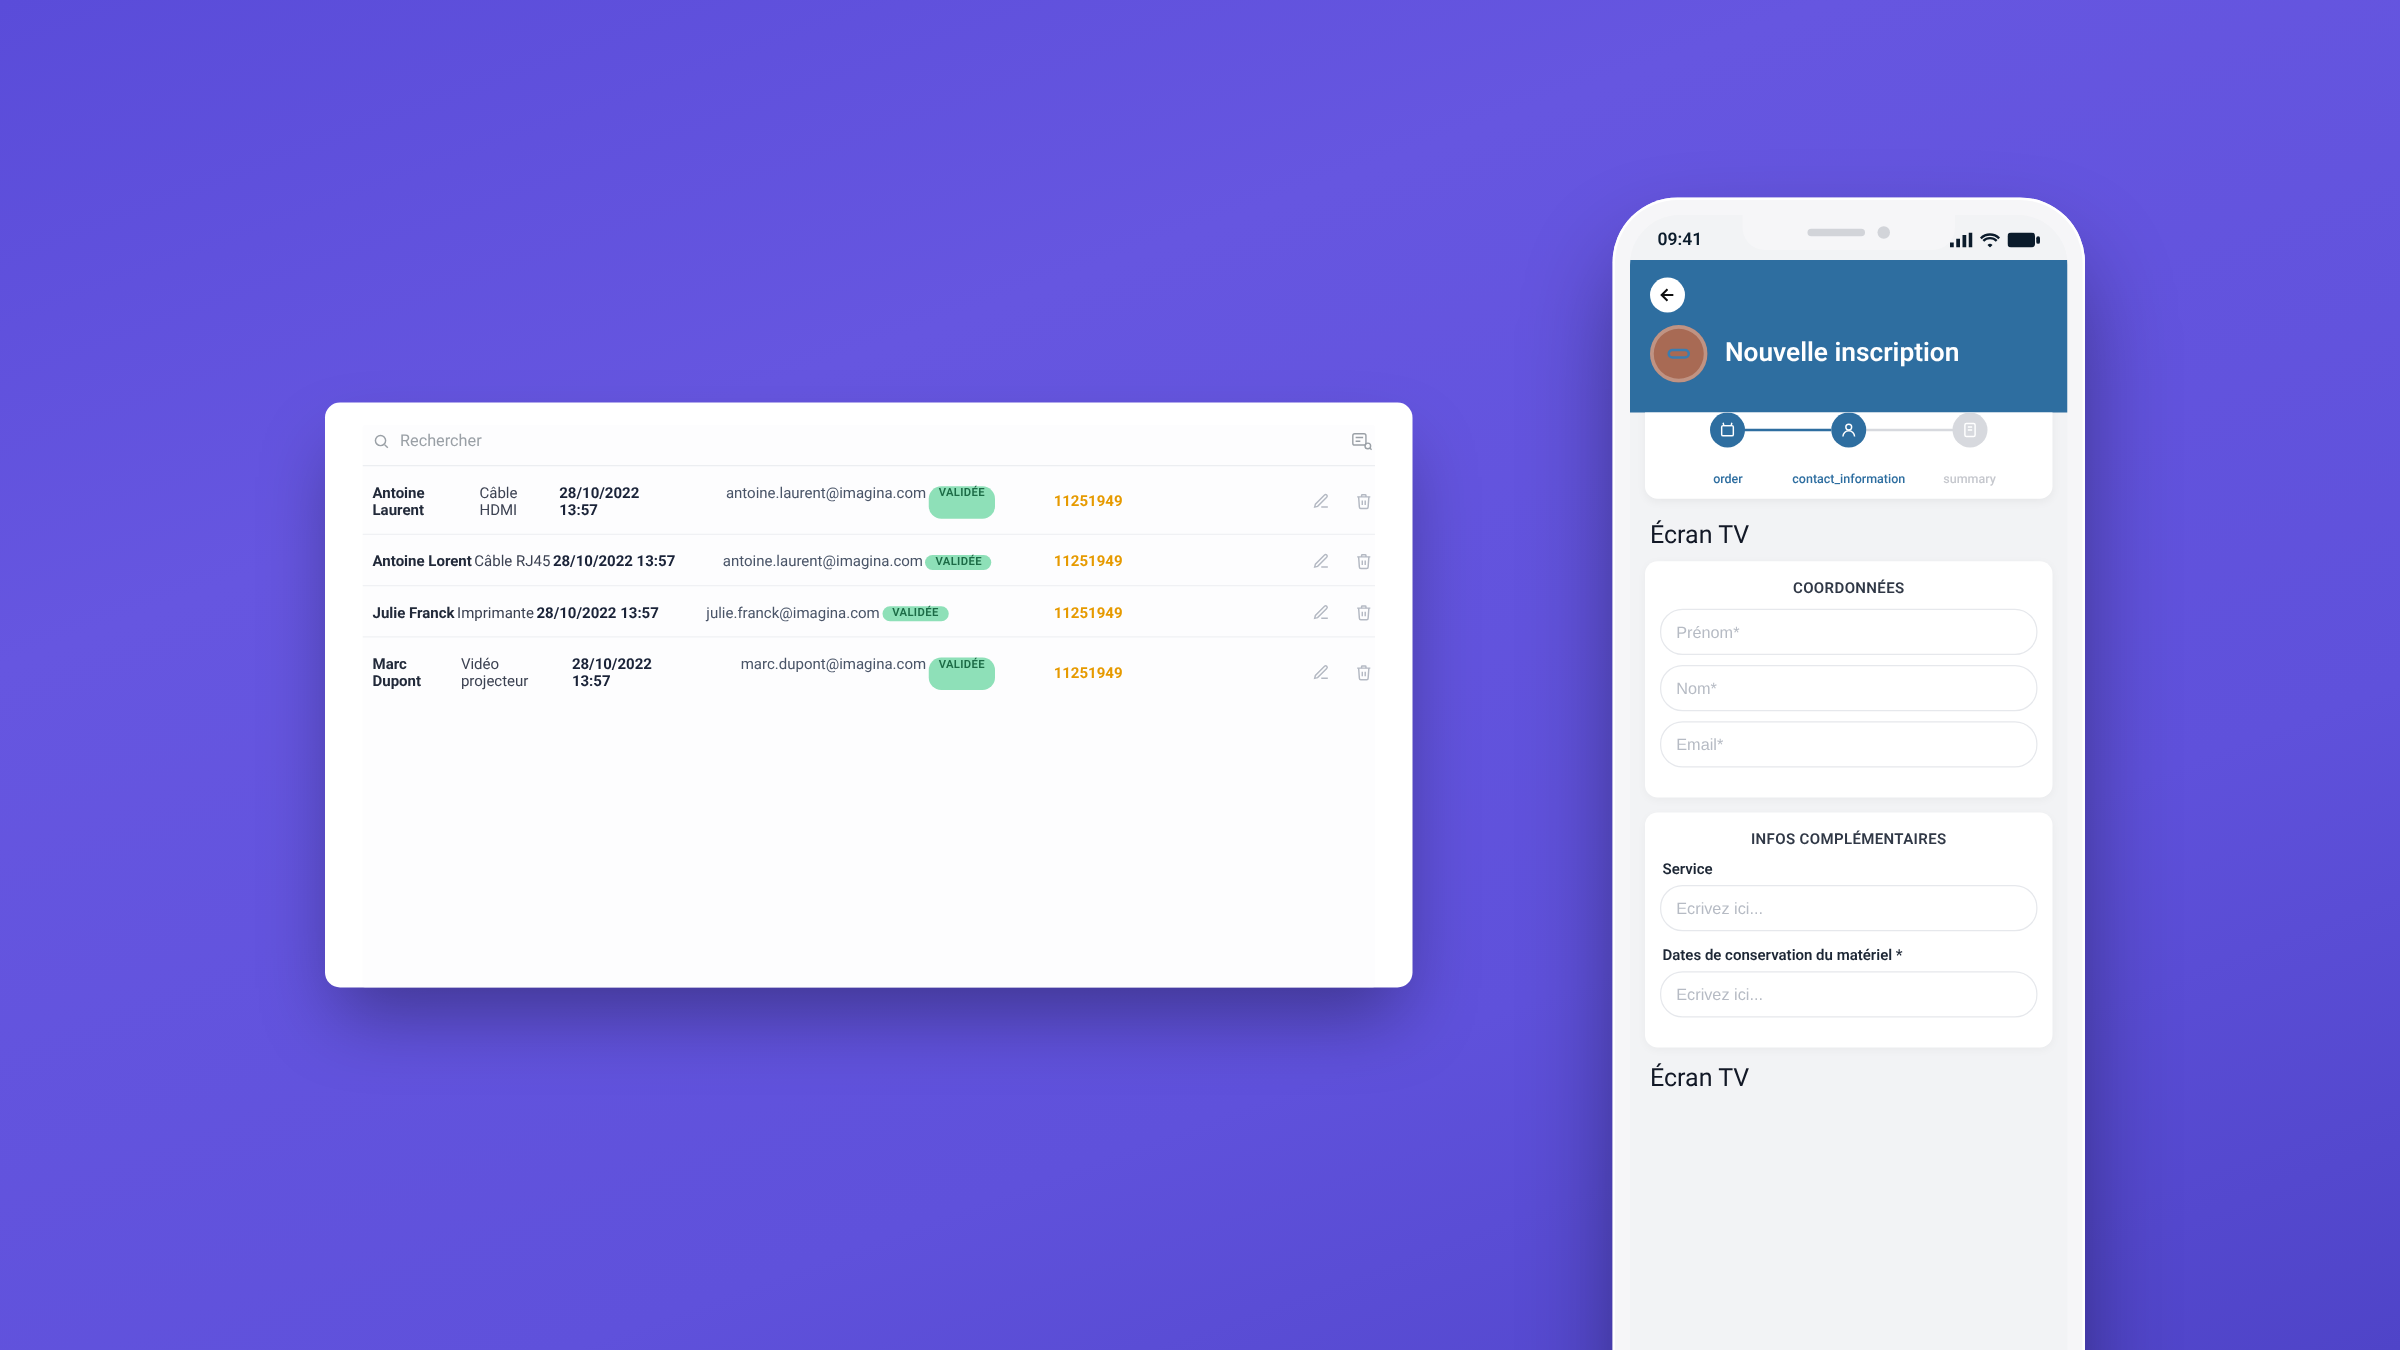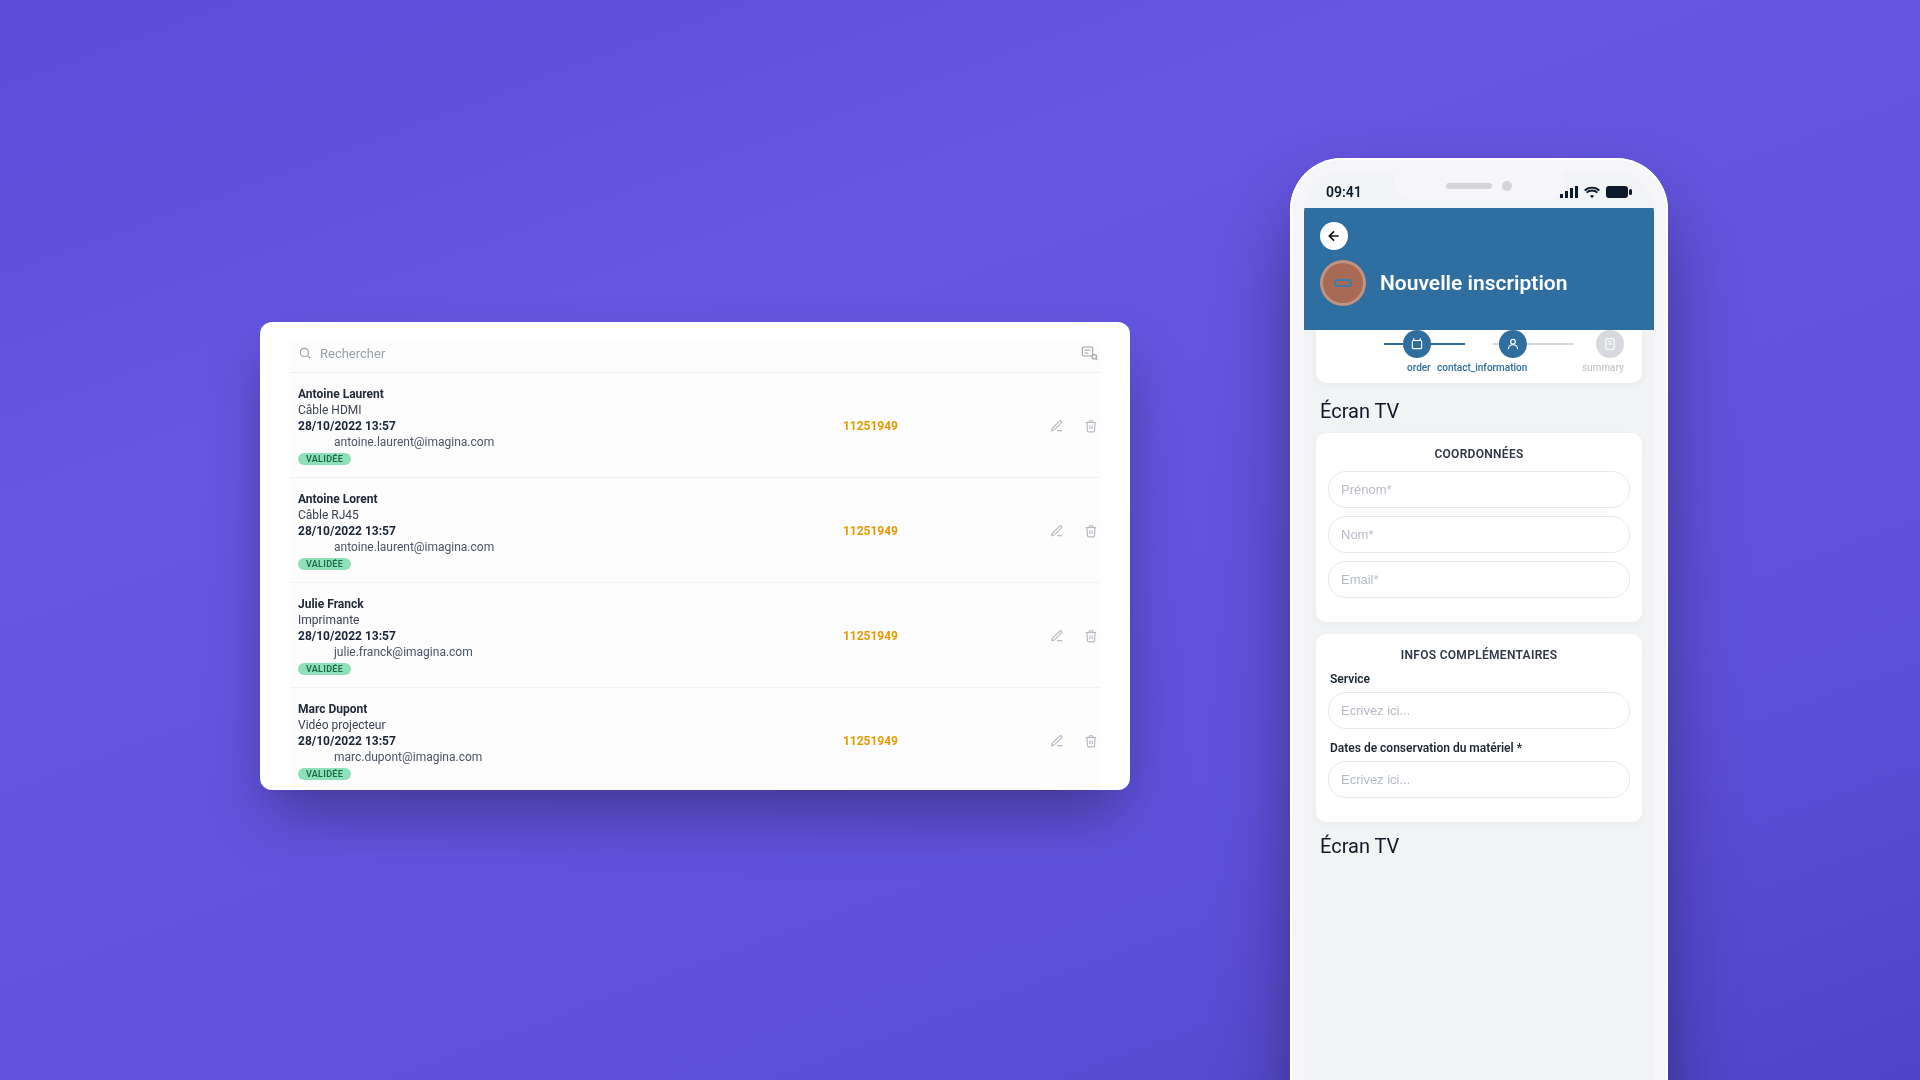--- a/index.html
+++ b/index.html
@@ -54,21 +54,21 @@
   .row {
     padding: 14px 2px 12px 8px;
     display: flex;
     align-items: center;
     gap: 12px;
     border-bottom: 1px solid #f0f1f4;
   }
   .row .col-info {
     flex: 1;
     display: flex;
-    flex-direction: column;
+    flex-direction: row;
     gap: 2px;
   }
   .row .name { font-weight: 700; color: #222a3a; font-size: 12px; }
   .row .product { color: #3c4252; font-size: 12px; }
   .row .date { font-weight: 700; color: #1a2338; font-size: 12px; }
   .row .email { color: #4a5568; font-size: 12px; margin-left: 36px; }
   .badge {
     display: inline-block;
     width: fit-content;
     margin-top: 2px;
@@ -166,21 +166,21 @@
     margin: -12px 12px 10px 12px;
     background: #fff;
     border-radius: 10px;
     padding: 12px 10px 10px 10px;
     box-shadow: 0 2px 8px rgba(0,0,0,0.05);
   }
   .stepper {
     display:flex; align-items:center; justify-content:space-between;
     padding: 0 8px;
   }
-  .step { display:flex; flex-direction:column; align-items:flex-end; gap:4px; flex:1; position:relative; }
+  .step { display:flex; flex-direction:column; align-items:center; gap:20px; flex:1; position:relative; }
   .step-circle {
     width: 28px; height: 28px; border-radius:50%;
     display:flex; align-items:center; justify-content:center;
     color:#fff;
   }
   .step-active .step-circle { background:#2e6ea0; }
   .step-disabled .step-circle { background:#d7d9de; color:#b8bbc2; }
   .step-label { font-size: 10px; color:#2e6ea0; font-weight:500; text-align:center; }
   .step-disabled .step-label { color:#c6c8ce; }
   .line1 { left:calc(16.6% + 14px); right:calc(50% + 14px); position:absolute; top:25px; height:2px; background:#2e6ea0; }

